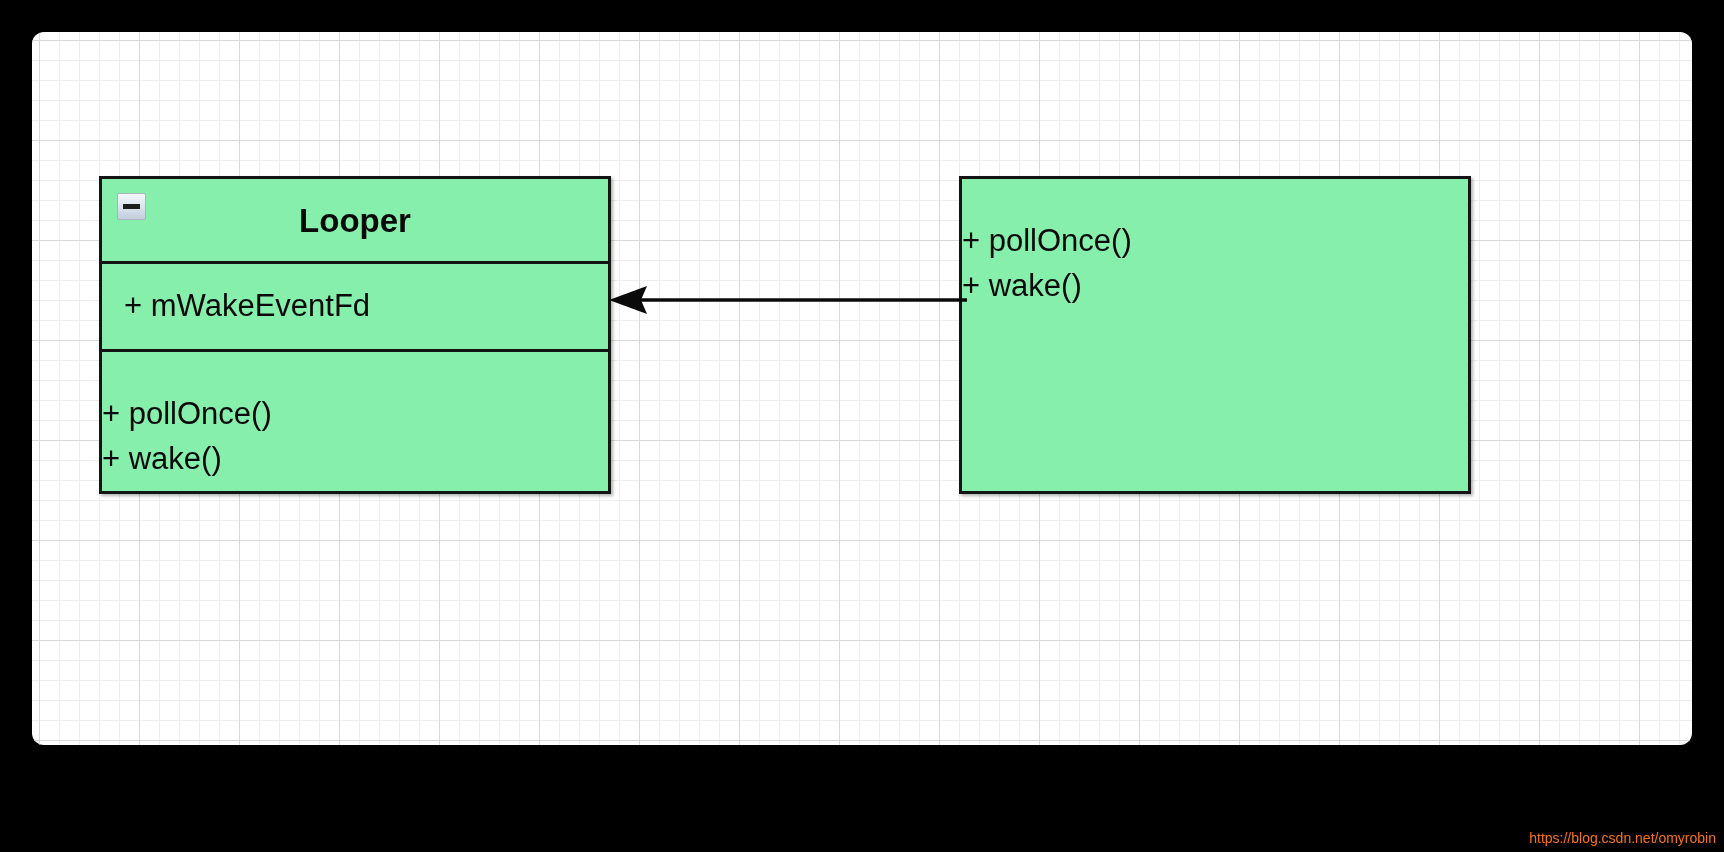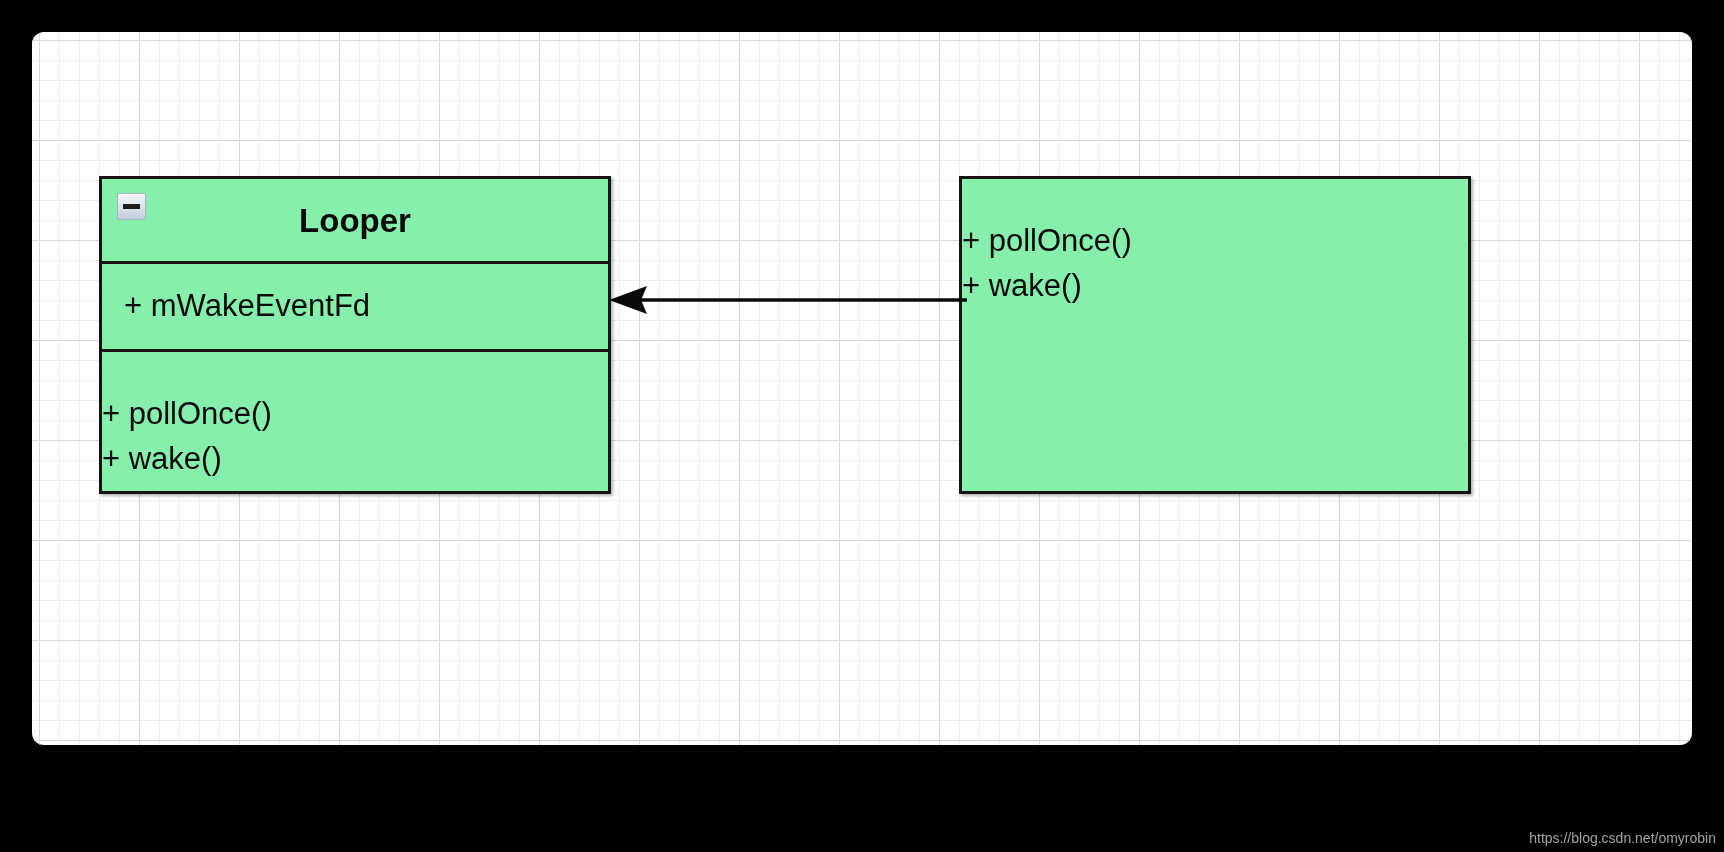--- a/index.html
+++ b/index.html
@@ -136,21 +136,21 @@
     height: 40px;
     pointer-events: none;
   }
 
   
   #watermark {
     position: absolute;
     right: 8px;
     bottom: 6px;
     font-size: 14px;
-    color: #a3a3a3;
+    color: #f97316;
     font-family: "Liberation Sans", sans-serif;
     white-space: nowrap;
   }
 </style>
 </head>
 <body>
 
 <div id="canvas">
 
   <div id="grid-fine"></div>

